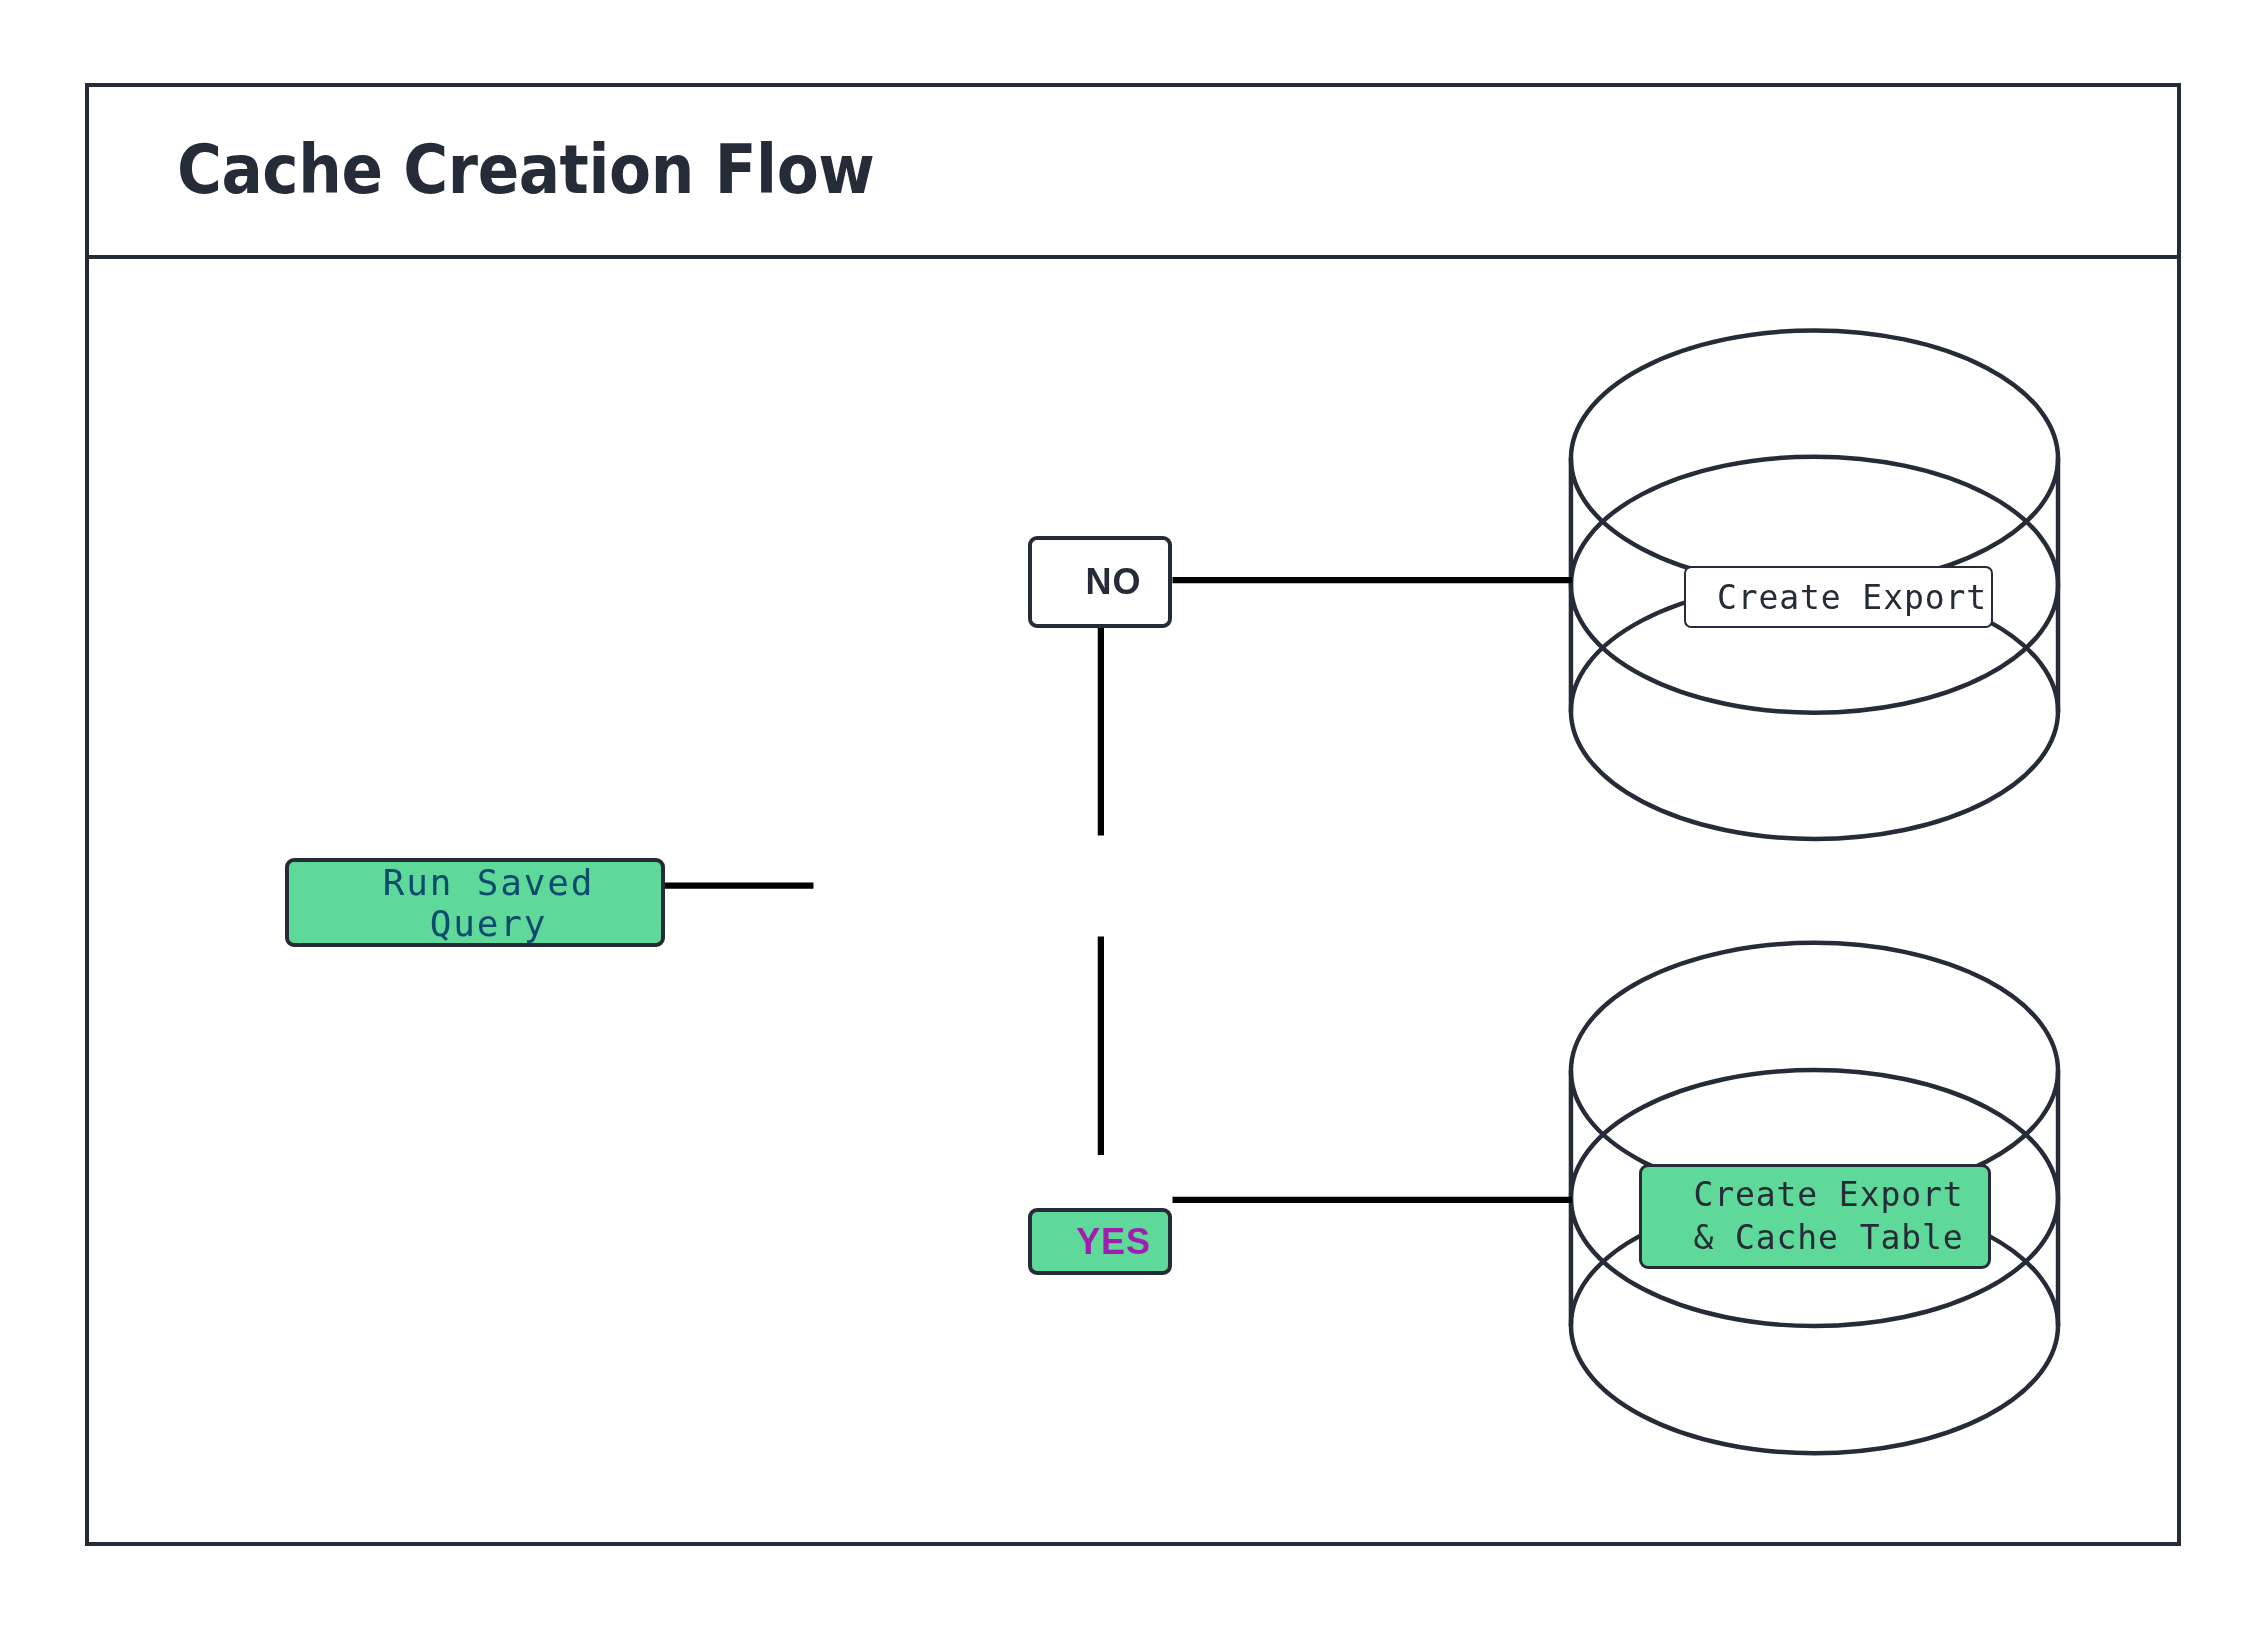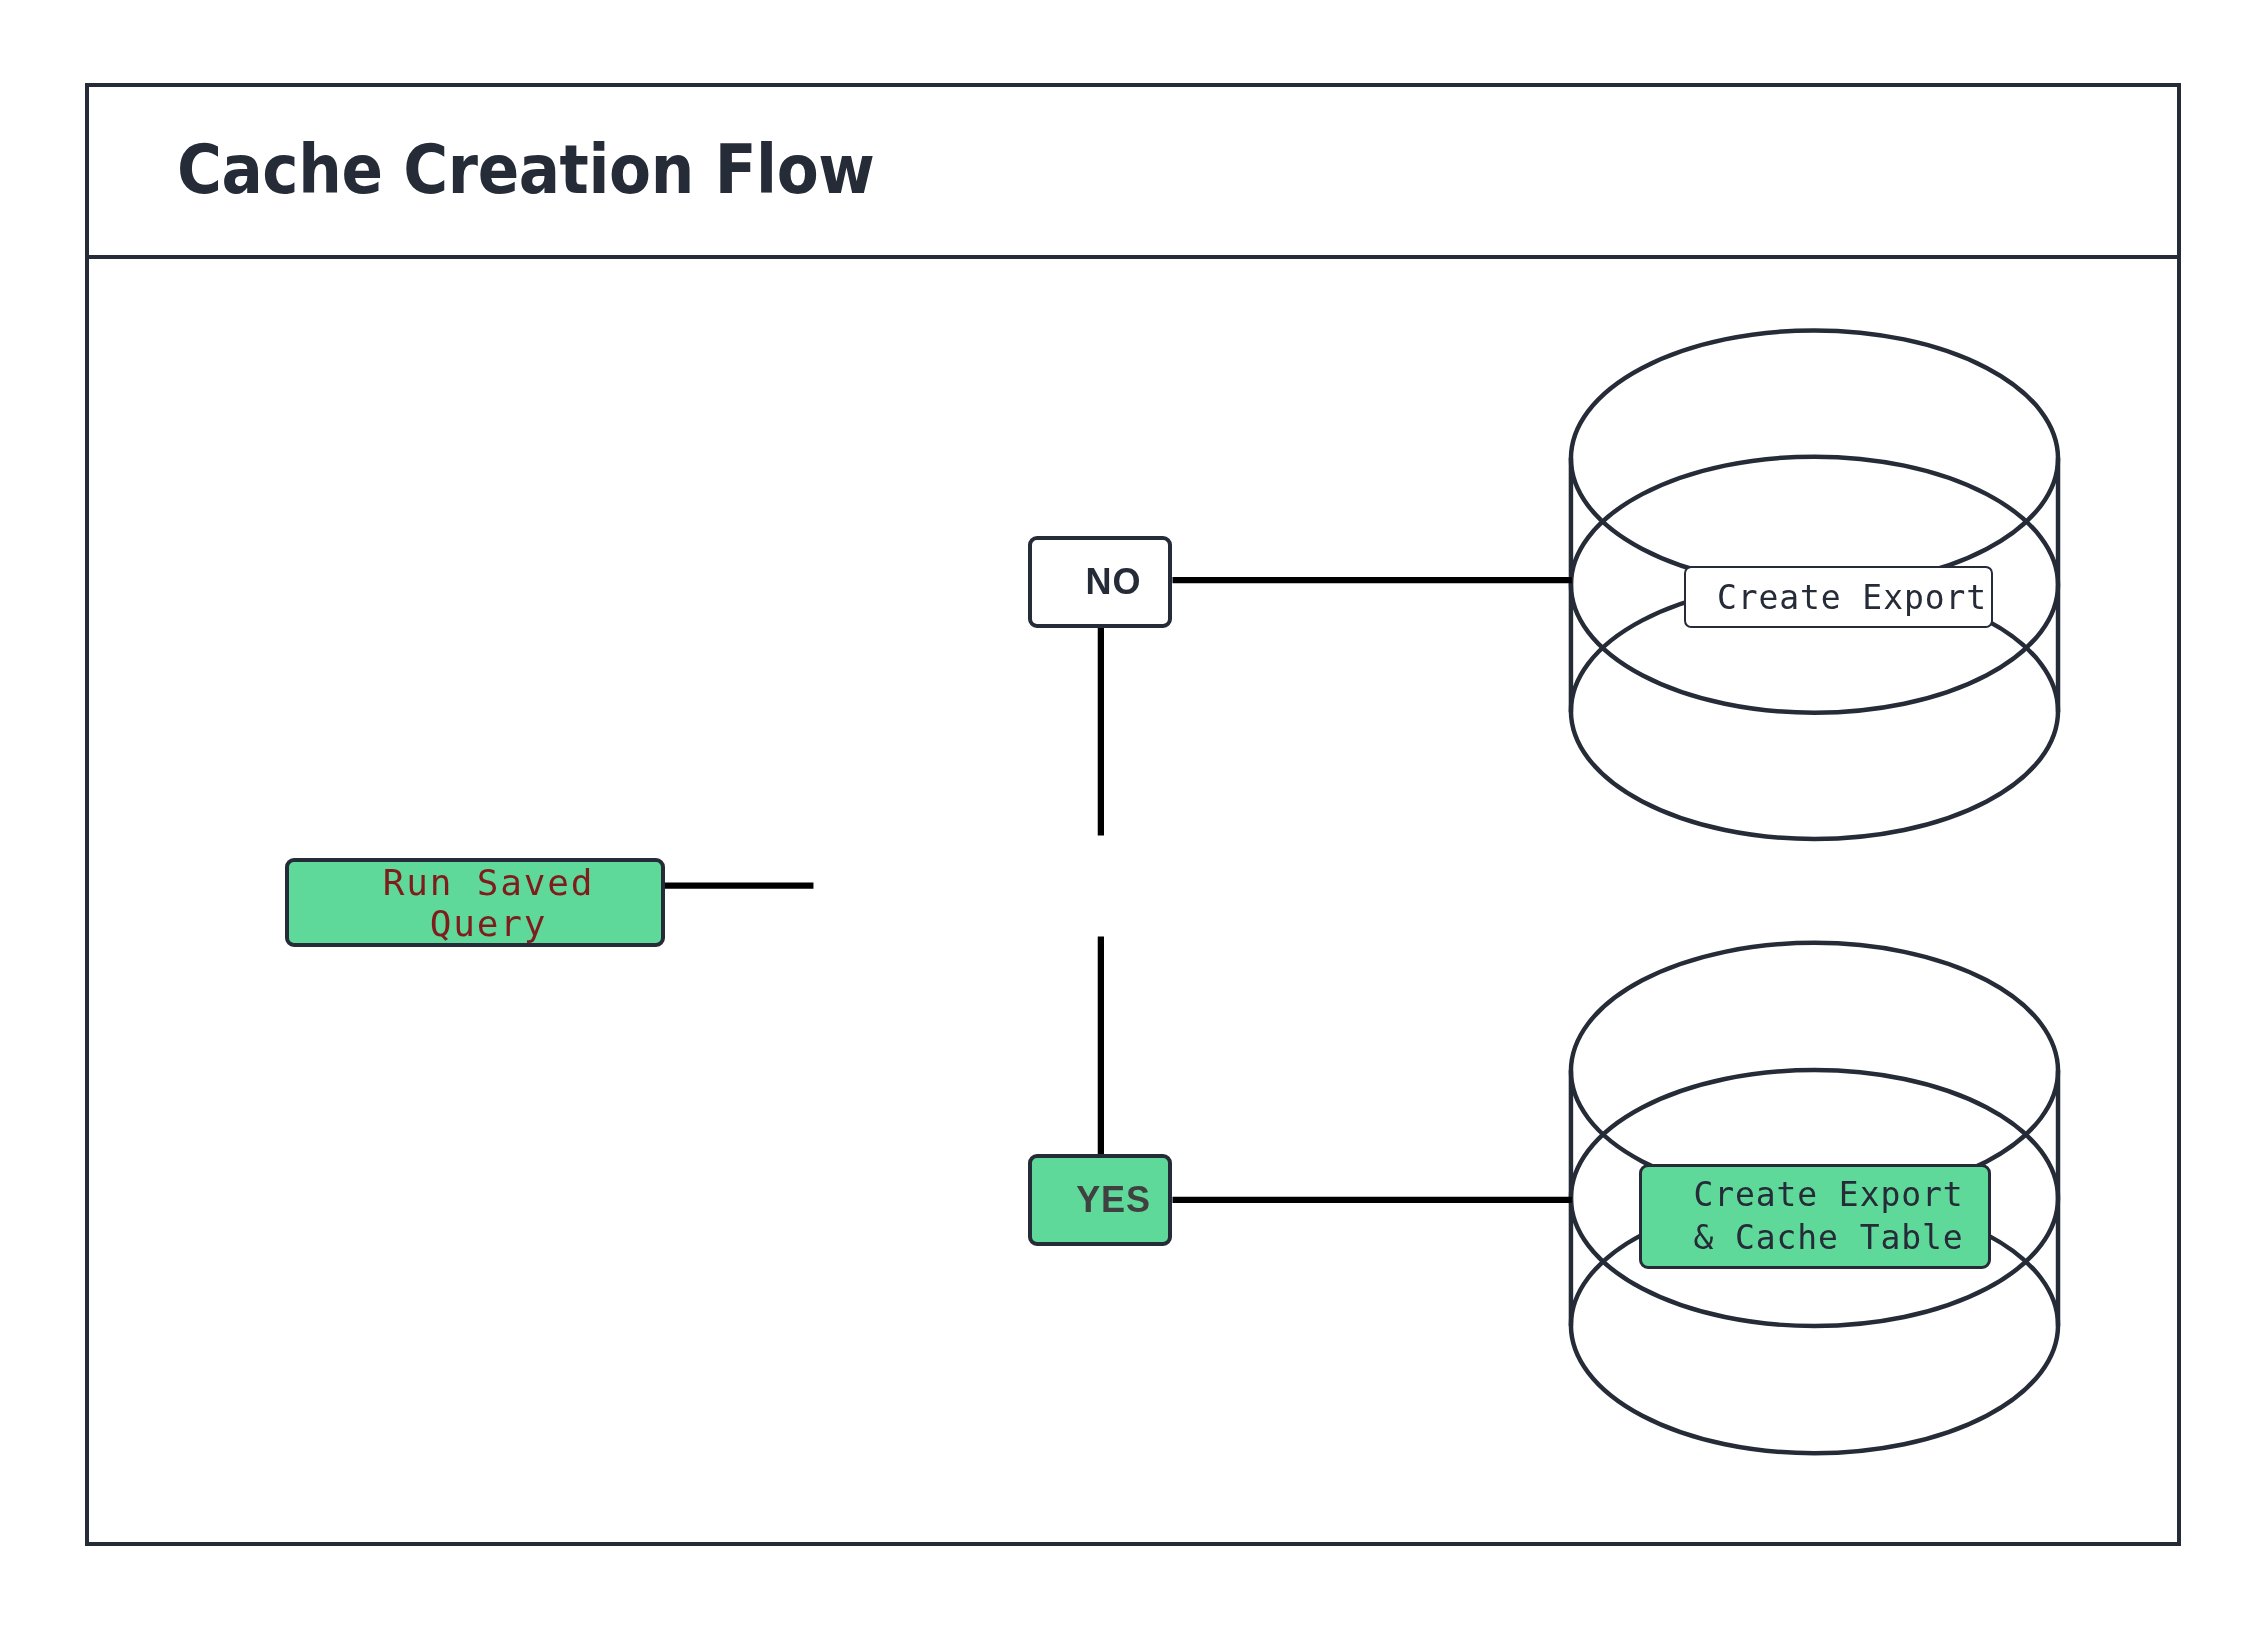--- a/index.html
+++ b/index.html
@@ -34,35 +34,35 @@
     position:absolute;box-sizing:border-box;
     display:flex;align-items:center;justify-content:center;
     text-align:center;
     border:4.5px solid #262b38;border-radius:9px;padding-left:27px;
   }
   .node.mono{font-family:"DejaVu Sans Mono","Liberation Mono",monospace;margin-top:16px;}
   .node.sans{font-family:"Liberation Sans",sans-serif;font-weight:700;}
 
   #node-run-saved-query{
     left:285px;top:842px;width:380px;height:89px;
-    background:#5FD99A;color:#7f1d1d;
+    background:#5FD99A;color:#0c4a6e;
     font-size:36px;letter-spacing:1.8px;
   }
   #node-decision{
     left:811px;top:836px;width:594px;height:102px;
     background:#262b38;color:#e8eaee;border-color:#262b38;
     font-size:38px;letter-spacing:1.8px;
   }
   #node-no{
     left:1028px;top:536px;width:144px;height:92px;
     background:#ffffff;color:#262b38;font-size:36px;letter-spacing:0.9px;
   }
   #node-yes{
-    left:1028px;top:1154px;width:144px;height:92px;
-    background:#5FD99A;color:#404040;font-size:36px;letter-spacing:0.9px;
+    left:1028px;top:1208px;width:144px;height:67px;
+    background:#5FD99A;color:#a21caf;font-size:36px;letter-spacing:0.9px;
   }
   
   #node-create-export{
     left:1684px;top:550px;width:309px;height:62px;
     background:#ffffff;color:#262b38;border-width:2.7px;border-radius:7.2px;
     font-size:33px;letter-spacing:0.9px;
   }
   #node-create-export-cache{
     left:1639px;top:1148px;width:352px;height:105px;
     background:#5FD99A;color:#262b38;border-width:3.6px;border-radius:9px;

